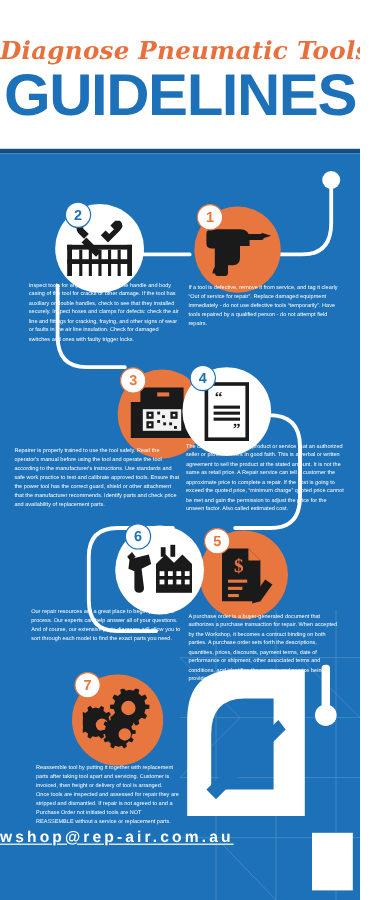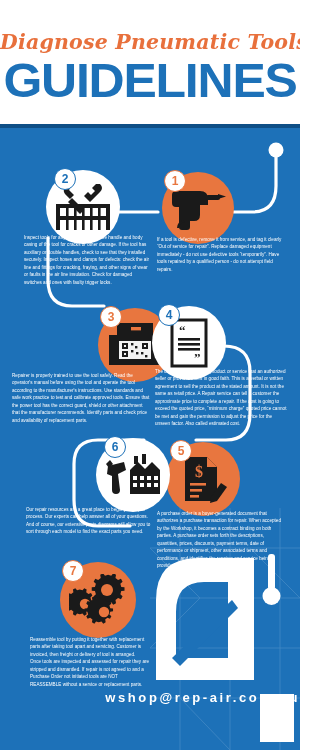--- a/index.html
+++ b/index.html
@@ -89,27 +89,28 @@
     color:#ffffff;
     font-family:"Liberation Sans", sans-serif;
     font-size:4.6px;
     line-height:1.62;
     letter-spacing:0.02px;
   }
 
   
   #footer-email {
     position:absolute; left:0; top:690px; width:300px;
-    text-align:right;
+    text-align:left;
     color:#ffffff;
     font-family:"Liberation Sans", sans-serif;
     font-weight:bold;
     font-size:13px;
     letter-spacing:2.6px;
     z-index:20;
+    text-decoration:underline;
   }
 </style>
 </head>
 <body>
 
 <div id="header">
   <div id="header-script">Diagnose Pneumatic Tools</div>
   <div id="header-main">GUIDELINES</div>
   <div id="header-rule"></div>
 </div>

